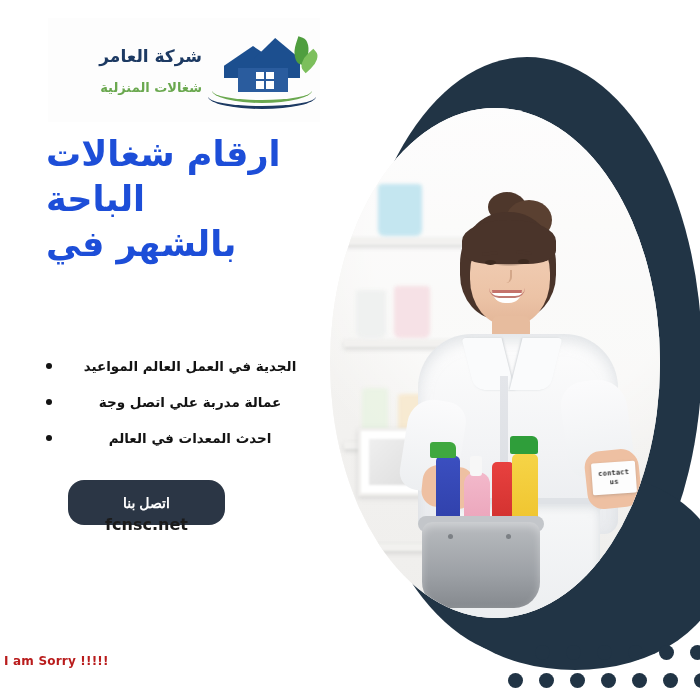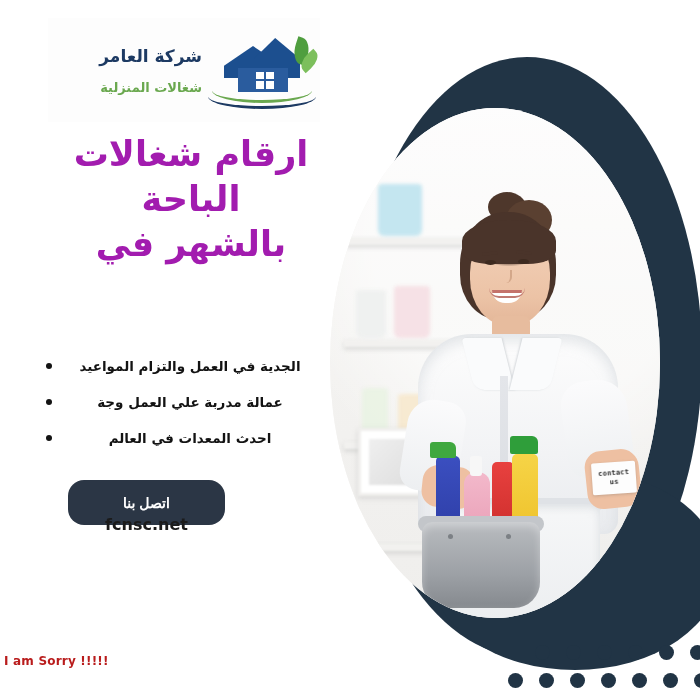--- a/index.html
+++ b/index.html
@@ -244,22 +244,22 @@
     border-bottom:3px solid #1d3a63;border-radius:0 0 60% 60%;
   }
   .swoosh2{
     position:absolute;left:4px;top:46px;width:100px;height:22px;
     border-bottom:3px solid #6aa84f;border-radius:0 0 70% 70%;
   }
 
   
   .headline{
     position:absolute;left:46px;top:132px;width:290px;
-    z-index:6;direction:rtl;text-align:center;
-    color:#a21caf;font-weight:700;
+    z-index:6;direction:rtl;text-align:left;
+    color:#1d4ed8;font-weight:700;
     font-size:35px;line-height:1.28;
     letter-spacing:-.5px;
   }
   .headline div{white-space:nowrap;}
 
   
   .feat-title{
     position:absolute;left:46px;top:308px;width:270px;
     z-index:6;direction:rtl;text-align:center;
     font-size:17px;font-weight:700;color:#1b1b1b;
@@ -403,25 +403,25 @@
   </div>
 
   <div class="headline">
     <div>ارقام شغالات</div>
     <div>الباحة</div>
     <div>بالشهر في</div>
   </div>
 
   <ul class="feat-list">
     <li>
-      <span class="txt">الجدية في العمل والتزام المواعيد</span>
+      <span class="txt">الجدية في العمل العالم المواعيد</span>
       <span class="bullet"></span>
     </li>
     <li>
-      <span class="txt">عمالة مدربة علي العمل وجة</span>
+      <span class="txt">عمالة مدربة علي اتصل وجة</span>
       <span class="bullet"></span>
     </li>
     <li>
       <span class="txt">احدث المعدات في العالم</span>
       <span class="bullet"></span>
     </li>
   </ul>
 
   <button class="cta-btn">اتصل بنا</button>
   <div class="site">fcnsc.net</div>

